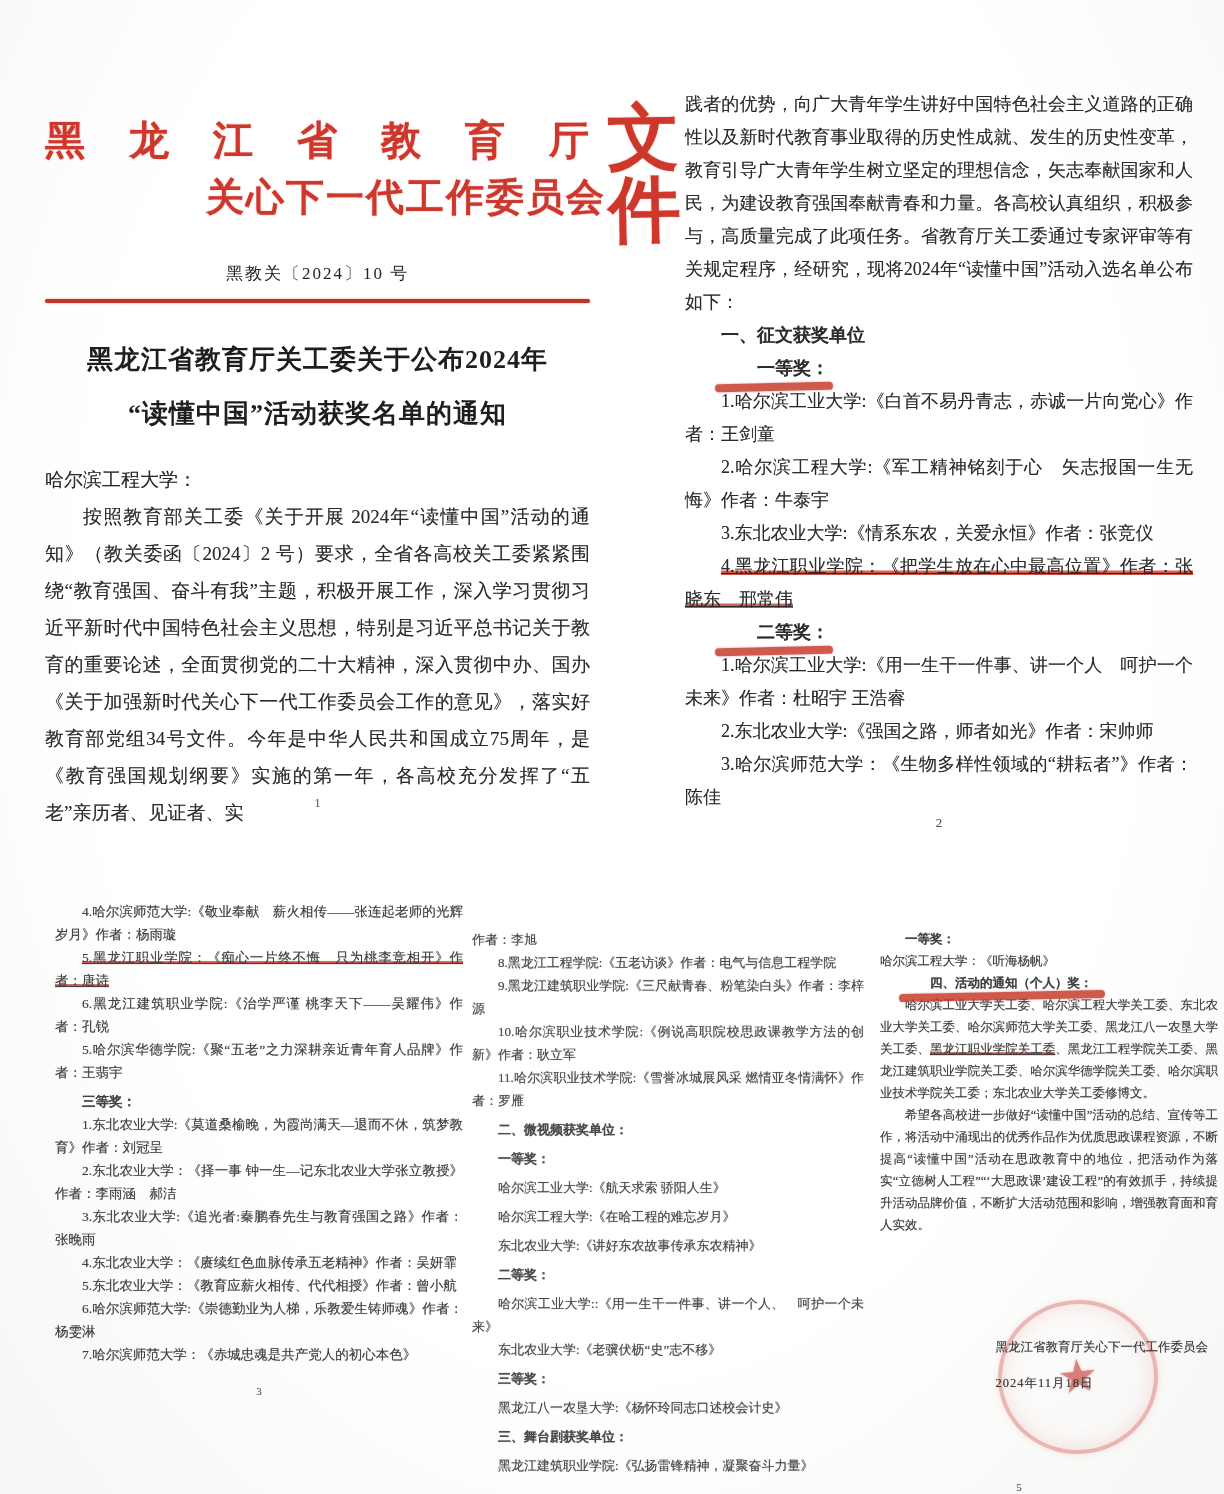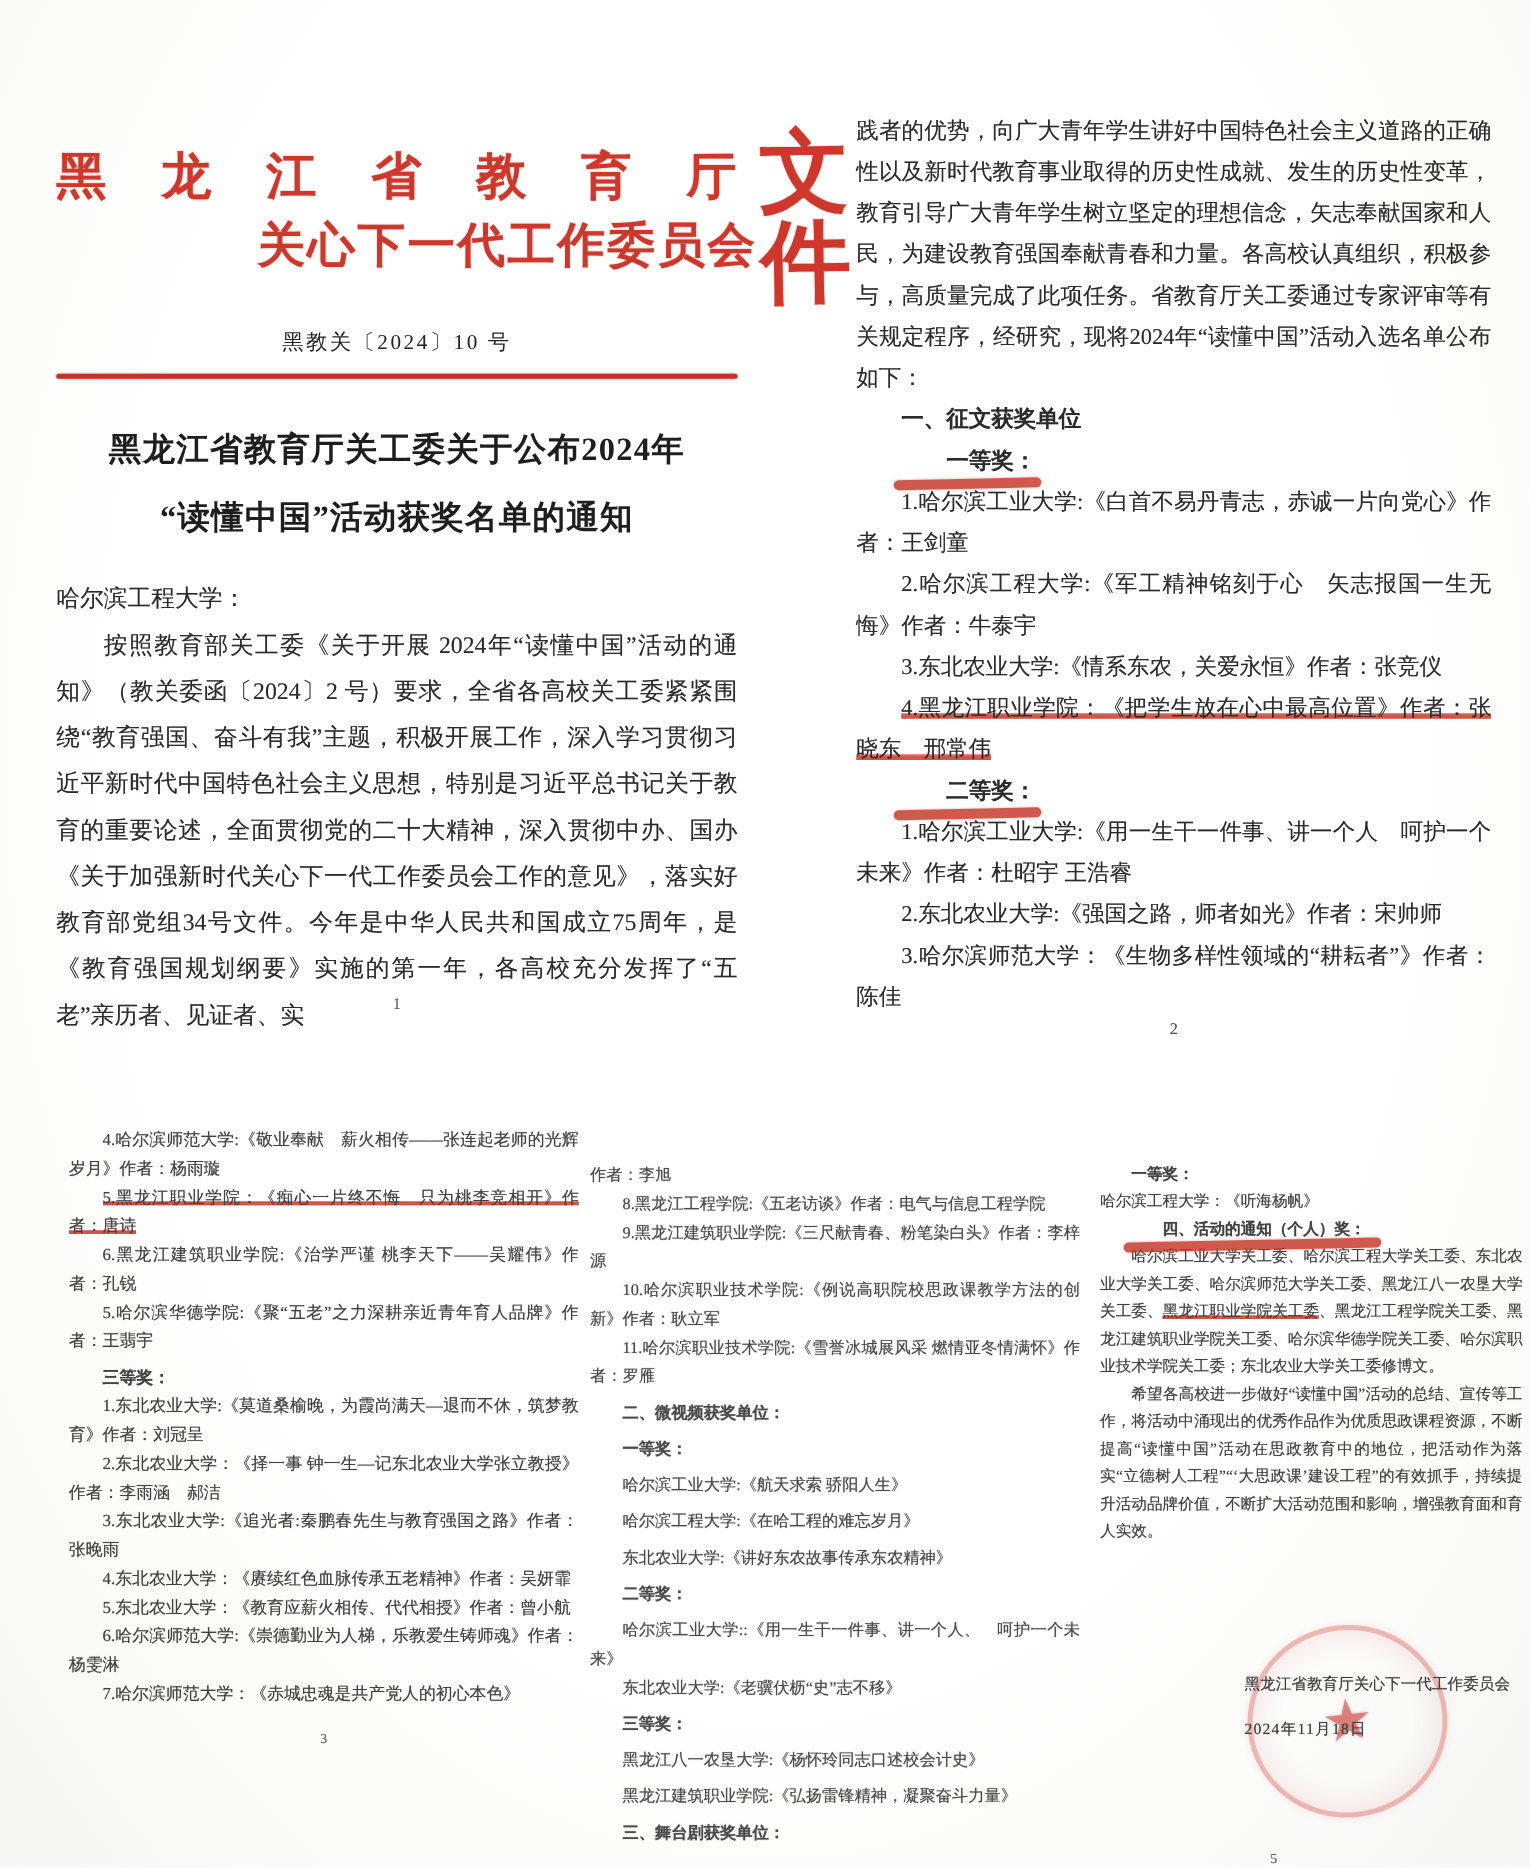--- a/index.html
+++ b/index.html
@@ -36,21 +36,21 @@
   p{margin:0;}
   .ind{text-indent:2em;}
   .bold{font-weight:bold;}
   .pno{position:absolute;width:100%;text-align:center;font-size:13px;color:#555;}
 
   
   .mk{background-image:linear-gradient(to bottom,
         transparent 71%, rgba(196,53,38,.55) 73%,
         rgba(199,56,40,.85) 80%, rgba(199,56,40,.85) 93%,
         rgba(196,53,38,.35) 96%, transparent 97%);
-      -webkit-box-decoration-break:clone;box-decoration-break:clone;}
+      -webkit-box-decoration-break:clone;box-decoration-break:clone;text-decoration:underline;}
   .hl{display:inline-block;position:relative;}
   .hl::after{content:"";position:absolute;left:-6px;right:-12px;bottom:-6px;height:8px;
       background:rgba(197,52,37,.82);border-radius:4px;transform:rotate(-1.2deg);
       box-shadow:0 0 2px rgba(197,52,37,.5);}
   .hl.short::after{right:-4px;}
 
   
   .page3{position:absolute;left:55px;top:900px;width:408px;
          font-size:13.5px;line-height:23px;color:#414141;
          text-shadow:0 0 .7px rgba(60,60,60,.55);text-align:justify;}
@@ -140,22 +140,22 @@
     <p class="ind bold sp-above">二、微视频获奖单位：</p>
     <p class="ind bold sp-above">一等奖：</p>
     <p class="ind sp-above">哈尔滨工业大学:《航天求索 骄阳人生》</p>
     <p class="ind sp-above">哈尔滨工程大学:《在哈工程的难忘岁月》</p>
     <p class="ind sp-above">东北农业大学:《讲好东农故事传承东农精神》</p>
     <p class="ind bold sp-above">二等奖：</p>
     <p class="ind sp-above">哈尔滨工业大学::《用一生干一件事、讲一个人、　呵护一个未来》</p>
     <p class="ind">东北农业大学:《老骥伏枥“史”志不移》</p>
     <p class="ind bold sp-above">三等奖：</p>
     <p class="ind sp-above">黑龙江八一农垦大学:《杨怀玲同志口述校会计史》</p>
+    <p class="ind bold sp-above">三、舞台剧获奖单位：</p>
     <p class="ind sp-above">黑龙江建筑职业学院:《弘扬雷锋精神，凝聚奋斗力量》</p>
-    <p class="ind bold sp-above">三、舞台剧获奖单位：</p>
     <div class="small-pno">4</div>
   </section>
 
   <section class="page5">
     <p class="ind bold">一等奖：</p>
     <p>哈尔滨工程大学：《听海杨帆》</p>
     <p class="ind bold"><span class="hl">四、活动的通知（个人）奖：</span></p>
     <p class="ind"><span>哈尔滨工业大学关工委、哈尔滨工程大学关工委、东北农业大学关工委、哈尔滨师范大学关工委、黑龙江八一农垦大学关工委、</span><span class="mk">黑龙江职业学院关工委</span><span>、黑龙江工程学院关工委、黑龙江建筑职业学院关工委、哈尔滨华德学院关工委、哈尔滨职业技术学院关工委；东北农业大学关工委修博文。</span></p>
     <p class="ind">希望各高校进一步做好“读懂中国”活动的总结、宣传等工作，将活动中涌现出的优秀作品作为优质思政课程资源，不断提高“读懂中国”活动在思政教育中的地位，把活动作为落实“立德树人工程”“‘大思政课’建设工程”的有效抓手，持续提升活动品牌价值，不断扩大活动范围和影响，增强教育面和育人实效。</p>
 

